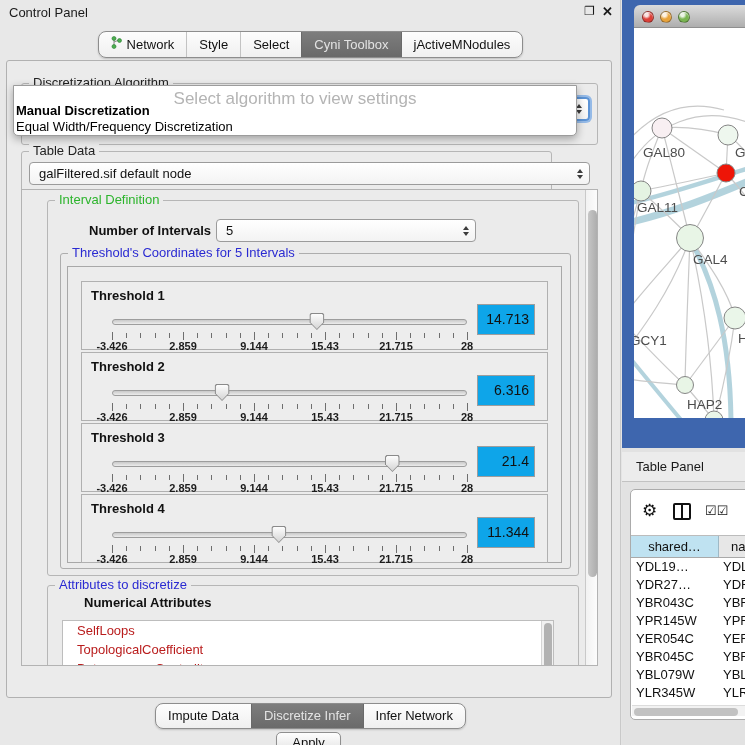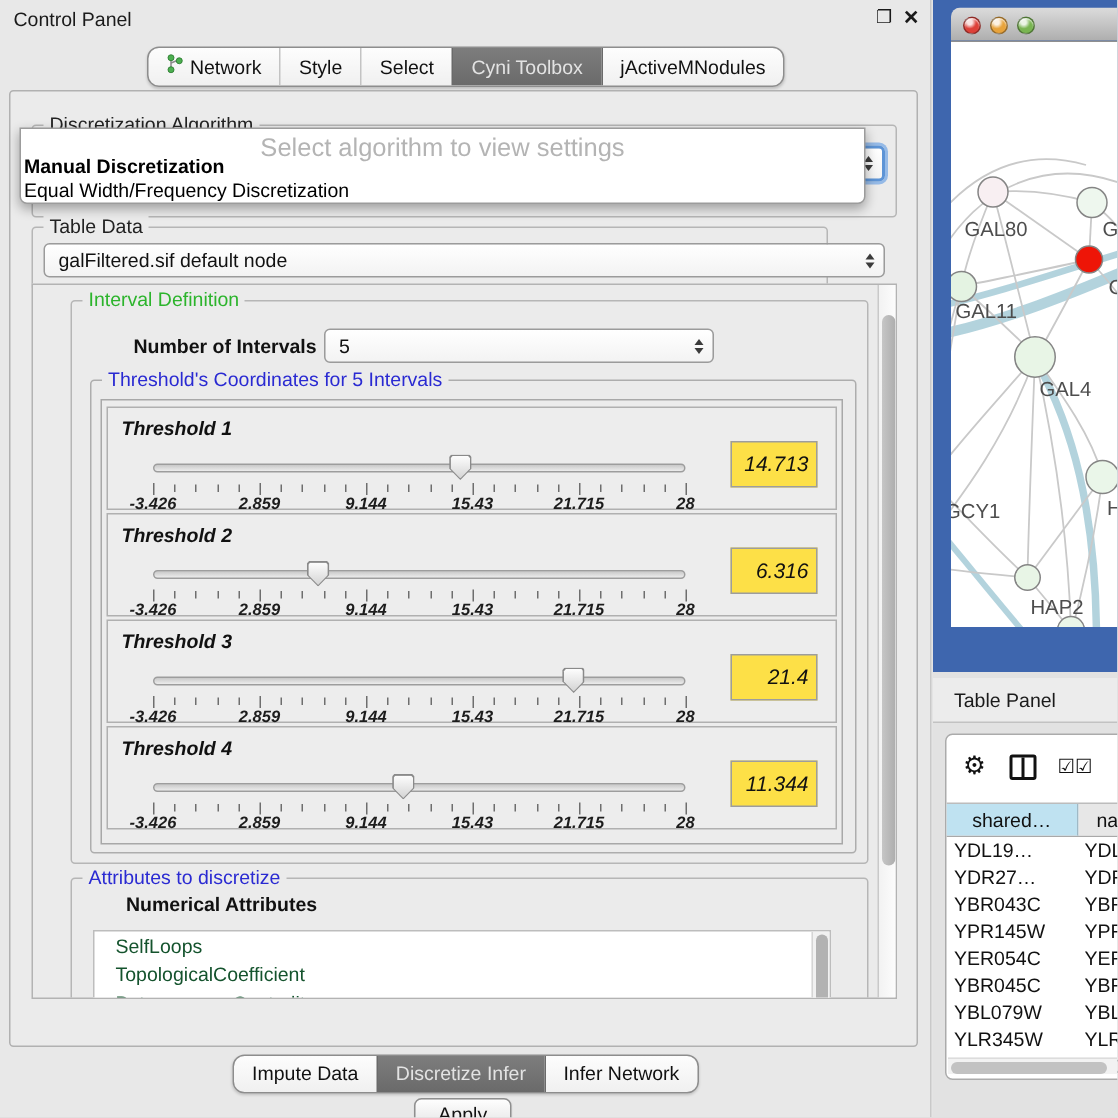--- a/index.html
+++ b/index.html
@@ -54,41 +54,41 @@
   .popup .item { font-size:13px; padding:0 0 0 2px; height:16px; line-height:16px; color:#000; white-space:nowrap; }
   .popup .item.first { font-weight:bold; }
 
   
   .scrollarea { position:absolute; left:20px; top:188px; width:577px; height:477px;
                 border:1px solid #b3b3b3; background:#ebebeb; overflow:hidden; }
   .vscroll { position:absolute; left:563px; top:0; width:13px; height:475px; background:linear-gradient(to right,#f2f2f2,#fdfdfd); border-left:1px solid #c9c9c9; }
   .vscroll .thumb { position:absolute; left:1.5px; width:9px; border-radius:5px; background:linear-gradient(to right,#c6c6c6,#adadad); }
 
   
-  .thr-box { position:absolute; left:43px; top:74px; width:495px; height:297px; border:1px solid #a8a8a8; background:#ececec; padding:2px;font-style:italic; }
+  .thr-box { position:absolute; left:43px; top:74px; width:495px; height:297px; border:1px solid #a8a8a8; background:#ececec; padding:12px; }
   .thr-row { position:relative; height:69px; margin:2px 1px; border:1px solid #b0b0b0; background:#ededed; }
   .thr-label { position:absolute; left:9px; top:6px; font-weight:bold; font-size:13px; }
   .slider-zone { position:absolute; left:30px; top:33px; width:355px; height:34px; }
   .track { position:absolute; left:0; top:4px; width:100%; height:6px; background:linear-gradient(#c9c9c9,#ececec);
            border:1px solid #9d9d9d; border-radius:4px; }
   .handle { position:absolute; top:-2px; width:15px; height:17px; transform:translateX(-50%);
             background:#8a8a8a; clip-path:polygon(10% 0,90% 0,100% 10%,100% 55%,50% 100%,0 55%,0 10%); }
   .handle i { position:absolute; left:1px; top:1px; width:13px; height:15px; display:block;
               background:linear-gradient(#fdfdfd,#d4d4d4); clip-path:polygon(10% 0,90% 0,100% 10%,100% 55%,50% 100%,0 55%,0 10%); }
   .tickbar { position:absolute; left:0; top:16px; width:100%; height:9px; }
   .tick { position:absolute; top:1px; width:1px; background:#6e6e6e; }
   .tick.major { height:8px; } .tick.minor { height:5px; top:2px; }
   .ticklabels { position:absolute; left:0; top:25px; width:100%; height:12px; }
   .ticklabel { position:absolute; transform:translateX(-50%); font-size:11px; font-weight:bold; color:#1c1c1c; white-space:nowrap; }
-  .valbox { position:absolute; right:12px; top:22px; width:58px; height:31px; background:#fde047; border:1px solid #9d9d9d;
+  .valbox { position:absolute; right:12px; top:22px; width:58px; height:31px; background:#0ea5e9; border:1px solid #9d9d9d;
             font-size:14px; text-align:right; line-height:29px; padding-right:5px; }
 
   
   .attr-list { position:absolute; left:37px; top:34px; width:492px; height:88px; background:#fff; border:1px solid #bdbdbd; overflow:hidden; }
-  .attr-item { font-size:13px; padding-left:14px; height:19px; line-height:19px; color:#14532d; }
+  .attr-item { font-size:13px; padding-left:14px; height:19px; line-height:19px; color:#b91c1c; }
   .attr-scroll { position:absolute; right:0; top:0; width:12px; height:100%; background:#f1f1f1; border-left:1px solid #d5d5d5; }
   .attr-scroll .thumb { position:absolute; left:2px; top:2px; width:8px; height:62px; border-radius:4px; background:#b2b2b2; }
 
   .apply-btn { position:absolute; left:269px; top:671px; width:65px; height:22px; border:1px solid #8f8f8f; border-radius:5px;
                background:linear-gradient(#fefefe,#e2e2e2); font-size:13px; text-align:center; line-height:20px; box-shadow:0 1px 1px rgba(0,0,0,.12); }
 
   
   .net-frame { position:absolute; left:622px; top:0; width:123px; height:448px; }
   .mac-titlebar { position:absolute; left:12px; top:5px; width:111px; height:23px; border-radius:6px 0 0 0;
                   background:linear-gradient(#dcdcdc,#aeaeae); border-bottom:1px solid #8f8f8f; }

